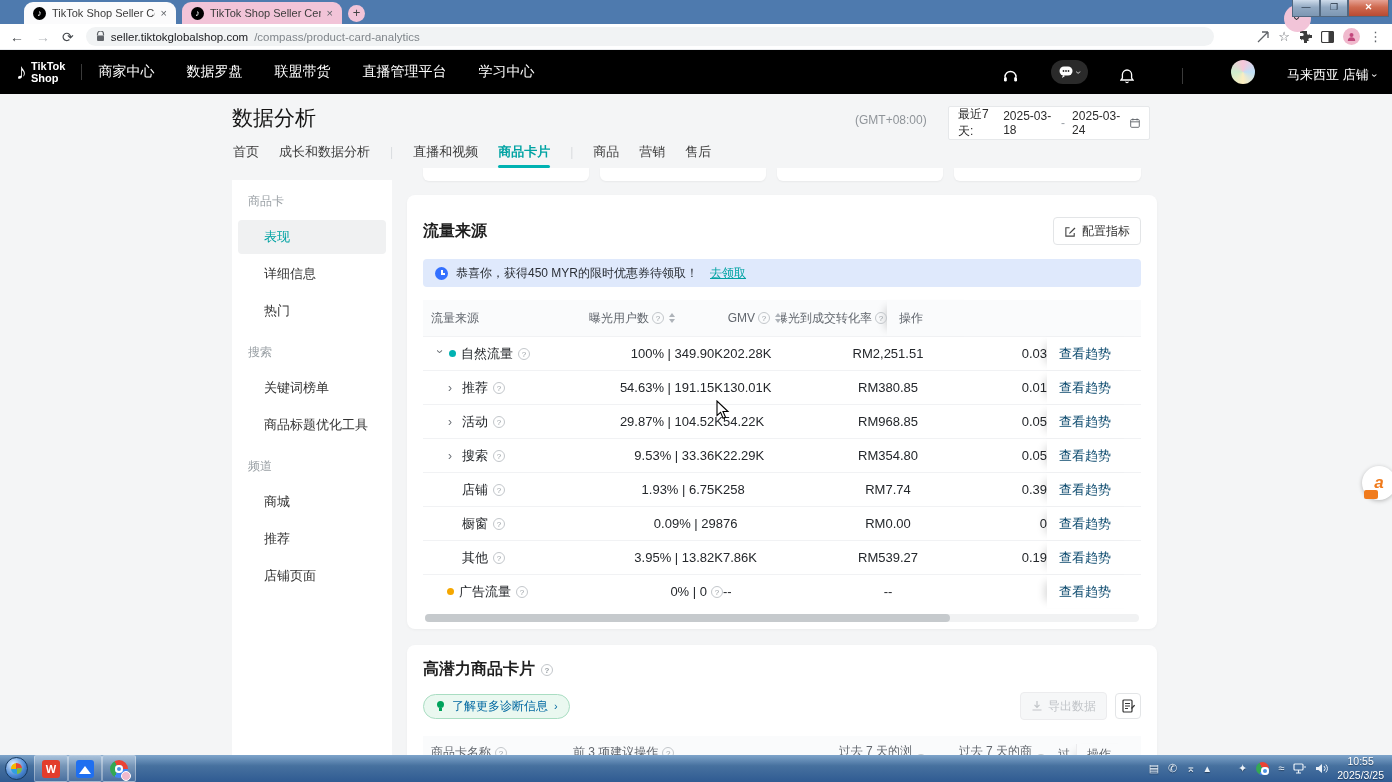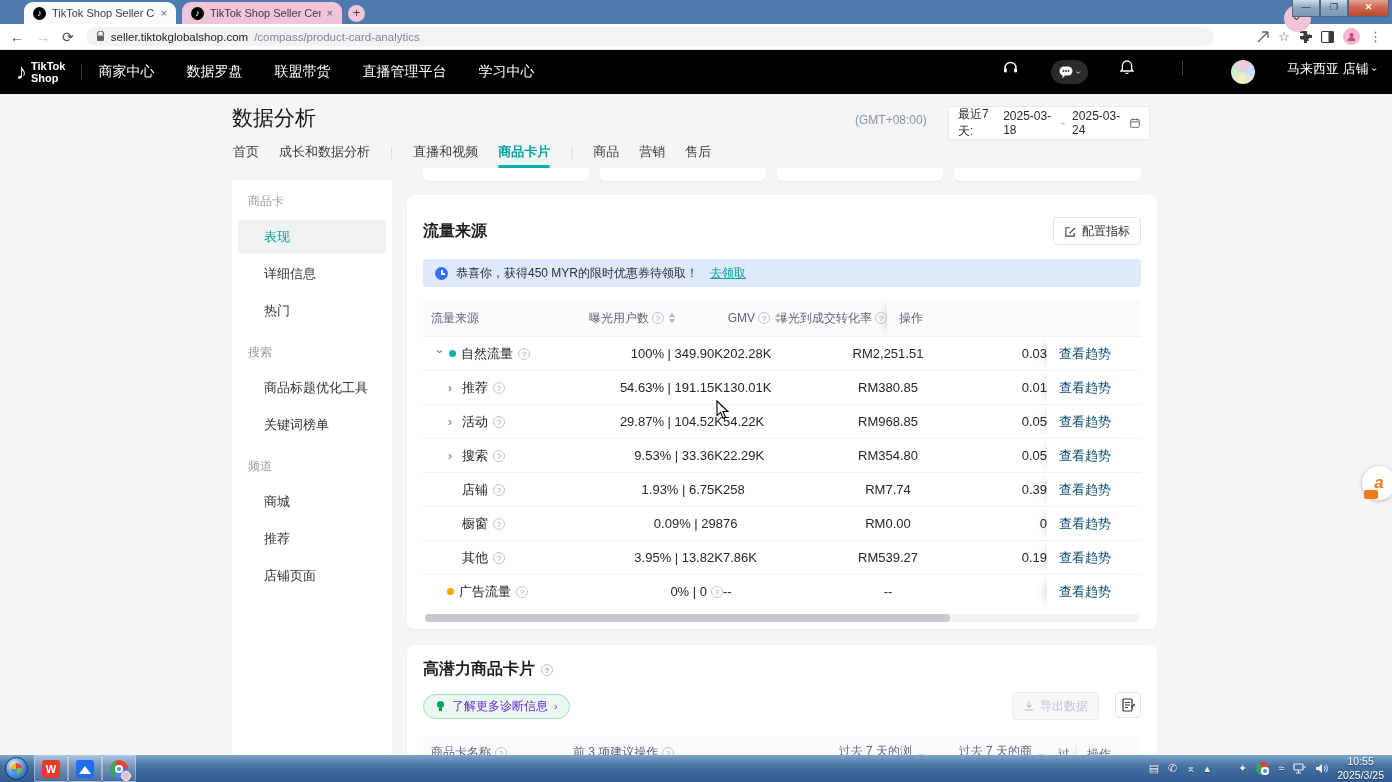--- a/index.html
+++ b/index.html
@@ -30,21 +30,21 @@
   .tb-ic{color:#5f6368;font-size:13px;line-height:1;display:flex;align-items:center}
   .profile-dot{width:17px;height:17px;border-radius:50%;background:#f0b9cd;display:flex;align-items:center;justify-content:center}
 
   
   .topnav{position:absolute;top:50px;left:0;right:0;height:44px;background:#000;display:flex;align-items:center;color:#fff;padding:0 16px;gap:0}
   .brand{display:flex;align-items:center;gap:4px}
   .brand .note{font-size:22px;line-height:1}
   .brand .bt{font-size:11px;font-weight:bold;line-height:1.1}
   .nav-div{width:1px;height:16px;background:#3a3a3a;margin:0 16px}
   .nav-item{font-size:14px;margin-right:32px;white-space:nowrap}
-  .tn-right{margin-left:auto;display:flex;align-items:flex-start;gap:32px}
+  .tn-right{margin-left:auto;display:flex;align-items:flex-end;gap:32px}
   .chat-pill{background:#2a2a2a;border-radius:13px;height:24px;display:flex;align-items:center;gap:4px;padding:0 8px}
   .chat-pill .cv{transform:rotate(90deg);font-size:10px;color:#bbb;display:inline-block}
   .avatar{width:24px;height:24px;border-radius:50%;background:conic-gradient(#f7c6da,#bfe0f7,#fdeec0,#cdeccd,#f7c6da)}
   .store{font-size:13px;display:flex;align-items:center;gap:4px}
   .store .cv{transform:rotate(90deg);font-size:10px;display:inline-block}
 
   
   .content{position:absolute;top:94px;left:0;right:0;height:661px;background:#f4f5f6;overflow:hidden}
   .page-title{position:absolute;left:232px;top:10px;font-size:21px;font-weight:normal;color:#141414}
   .tz{position:absolute;left:855px;top:19px;font-size:12px;color:#8f9499}
@@ -107,26 +107,26 @@
   .dot-teal{background:#00b2b2}
   .dot-yellow{background:#f5a700}
   .lvl1{padding-left:25px}
   .lvl2{padding-left:39px}
   .lvl0b{padding-left:24px}
   .hscroll{position:absolute;left:18px;bottom:7px;width:714px;height:8px;background:#f1f2f3;border-radius:4px}
   .hthumb{width:525px;height:8px;background:#c6cacd;border-radius:4px}
 
   
   .pill-row{display:flex;align-items:center;justify-content:space-between;padding:12px 16px 0}
-  .gpill{display:flex;align-items:center;gap:6px;height:25px;padding:0 11px;background:#eaf8f0;border:1px solid #a9ddc2;border-radius:13px;font-size:12px;color:#6d28d9}
+  .gpill{display:flex;align-items:center;gap:6px;height:25px;padding:0 11px;background:#eaf8f0;border:1px solid #a9ddc2;border-radius:13px;font-size:12px;color:#0369a1}
   .gpill .gar{font-size:11px}
   .bulb{width:11px;height:11px;position:relative;flex:0 0 11px}
   .bulb::before{content:"";position:absolute;left:2px;top:0;width:7px;height:7px;border-radius:50%;background:#00a35c}
   .bulb::after{content:"";position:absolute;left:4px;top:7px;width:3px;height:3px;background:#00a35c}
-  .exp-group{display:flex;gap:16px}
+  .exp-group{display:flex;align-items:center;gap:8px}
   .ptable-h{display:flex;margin:16px 16px 0;font-size:12px;color:#61666d;background:#fafbfc;height:46px;align-items:flex-start;padding-top:8px}
   .p-name{width:150px;padding-left:8px;display:flex;gap:4px;align-items:center}
   .p-sug{width:250px;display:flex;gap:4px;align-items:center}
   .p-vis{width:115px}
   .p-gmv7{width:120px}
   .p-clip{width:18px;padding-top:2px}
   .p-act{width:65px;border-left:1px solid #ececee;box-shadow:-9px 0 8px -7px rgba(0,0,0,.10);padding-left:10px;align-self:stretch;padding-top:2px}
   .htxt2{max-width:82px;line-height:1.3;text-align:right}
 
   
@@ -290,22 +290,22 @@
       <span class="ptab">营销</span>
       <span class="ptab">售后</span>
     </div>
 
     <div class="sidebar">
       <div class="sec-h">商品卡</div>
       <div class="s-item active">表现</div>
       <div class="s-item">详细信息</div>
       <div class="s-item">热门</div>
       <div class="sec-h">搜索</div>
+      <div class="s-item">关键词榜单</div>
       <div class="s-item">商品标题优化工具</div>
-      <div class="s-item">关键词榜单</div>
       <div class="sec-h">频道</div>
       <div class="s-item">商城</div>
       <div class="s-item">推荐</div>
       <div class="s-item">店铺页面</div>
     </div>
 
     <div class="main">
       <div class="stub" style="left:16px;width:166px"></div>
       <div class="stub" style="left:193px;width:166px"></div>
       <div class="stub" style="left:370px;width:166px"></div>

